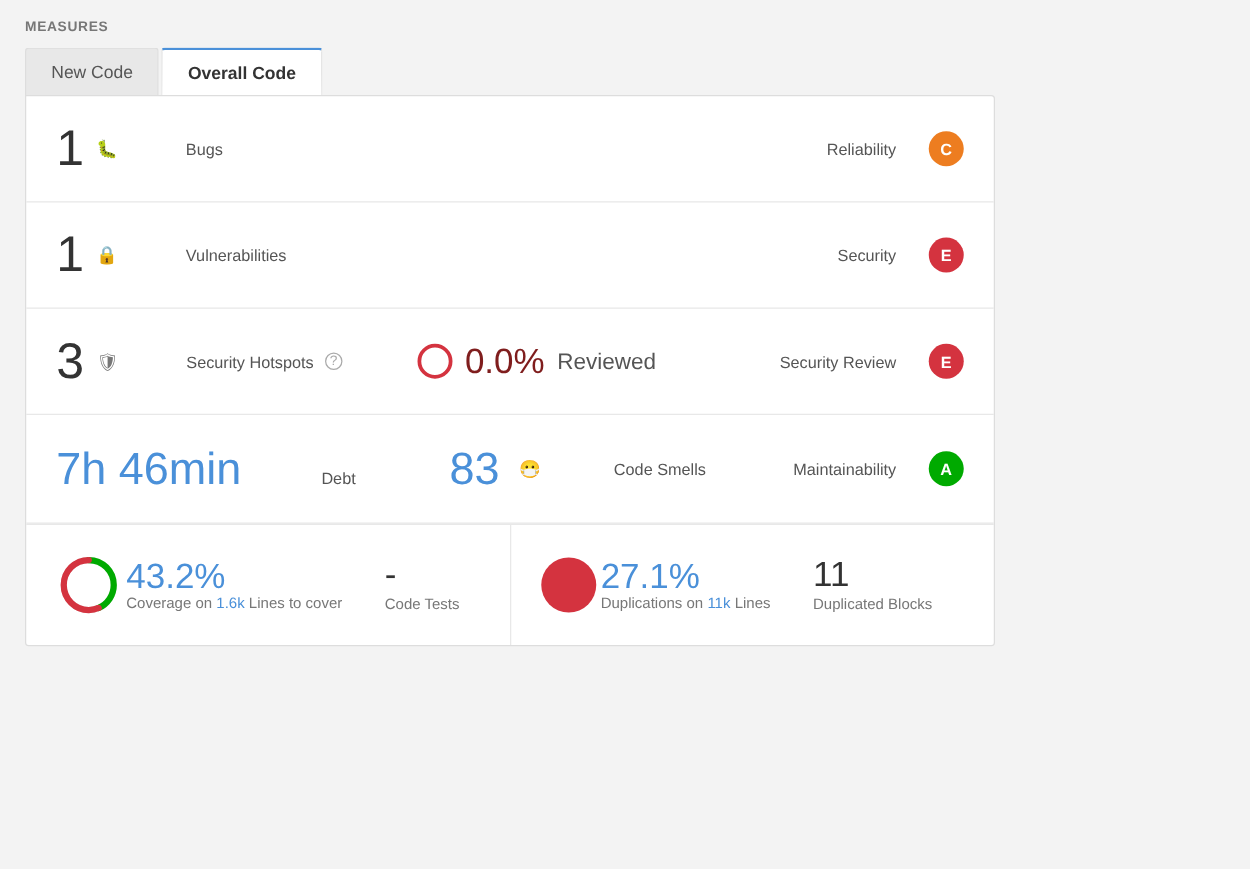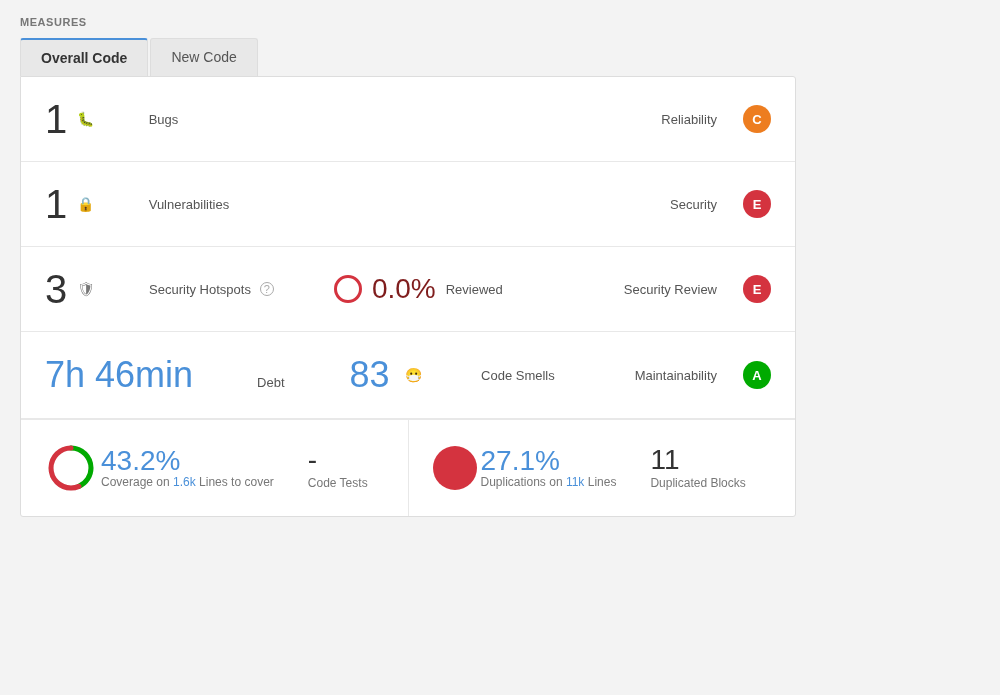--- a/index.html
+++ b/index.html
@@ -124,21 +124,21 @@
       margin-left: 60px;
     }
     .reviewed-circle {
       width: 28px;
       height: 28px;
       border-radius: 50%;
       border: 3px solid #d4333f;
       background: transparent;
     }
     .reviewed-label {
-      font-size: 13px;
+      font-size: 18px;
       color: #555;
     }
 
     
     .debt-number {
       font-size: 36px;
       font-weight: 300;
       color: #4a90d9;
       margin-right: 8px;
     }
@@ -146,20 +146,21 @@
       display: flex;
       align-items: center;
       gap: 10px;
       margin-left: 50px;
     }
     .smell-number {
       font-size: 36px;
       font-weight: 300;
       color: #4a90d9;
       margin-right: 6px;
+      margin-left: 25px;
     }
 
     
     .bottom-panels {
       display: flex;
       border-top: 1px solid #e8e8e8;
     }
     .bottom-panel {
       flex: 1;
       padding: 22px 24px;
@@ -222,36 +223,35 @@
       height: 14px;
       display: inline-flex;
       align-items: center;
       justify-content: center;
       margin-left: 3px;
     }
     .debt-row-content {
       display: flex;
       align-items: flex-start;
       flex: 1;
-      gap: 15px;
     }
   </style>
 </head>
 <body>
 
 <div class="page-container">
 
   <div class="measures-label">MEASURES</div>
 
   <div class="tabs">
+    <div class="tab">
+      <span>New Code</span>
+    </div>
     <div class="tab active">
       <span>Overall Code</span>
-    </div>
-    <div class="tab">
-      <span>New Code</span>
     </div>
   </div>
 
   <div class="content-area">
 
     <div class="metric-row">
       <div class="metric-main">
         <div class="metric-number">1</div>
         <div class="metric-label-group">
           <span class="metric-icon">🐛</span>

